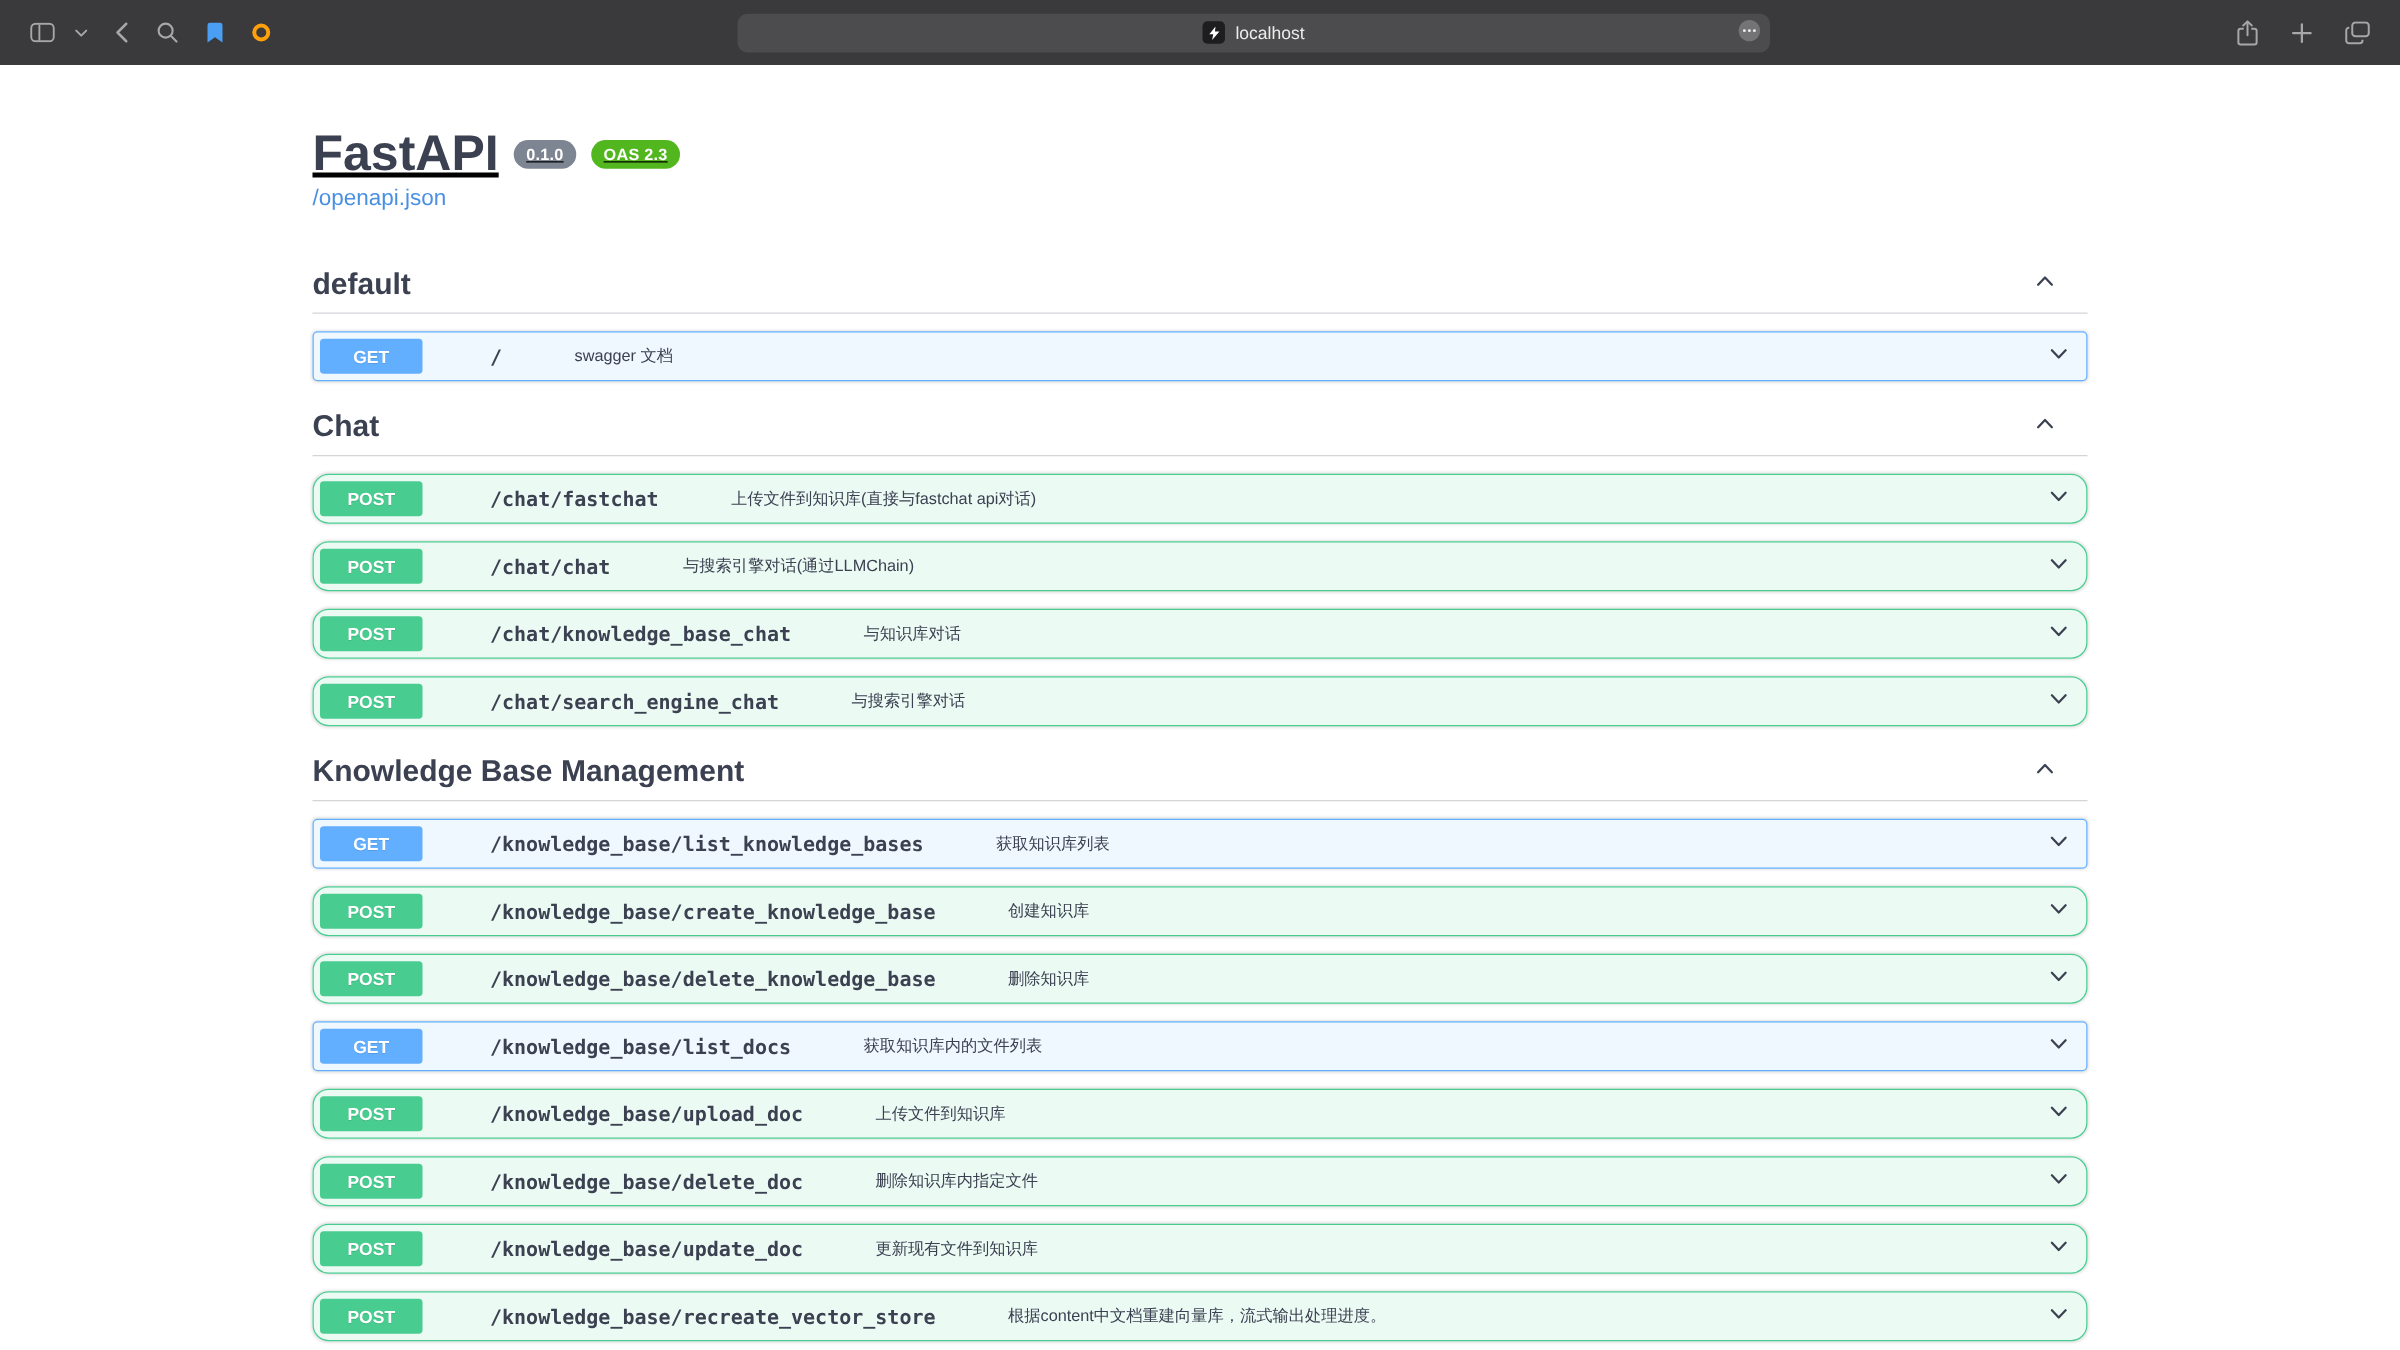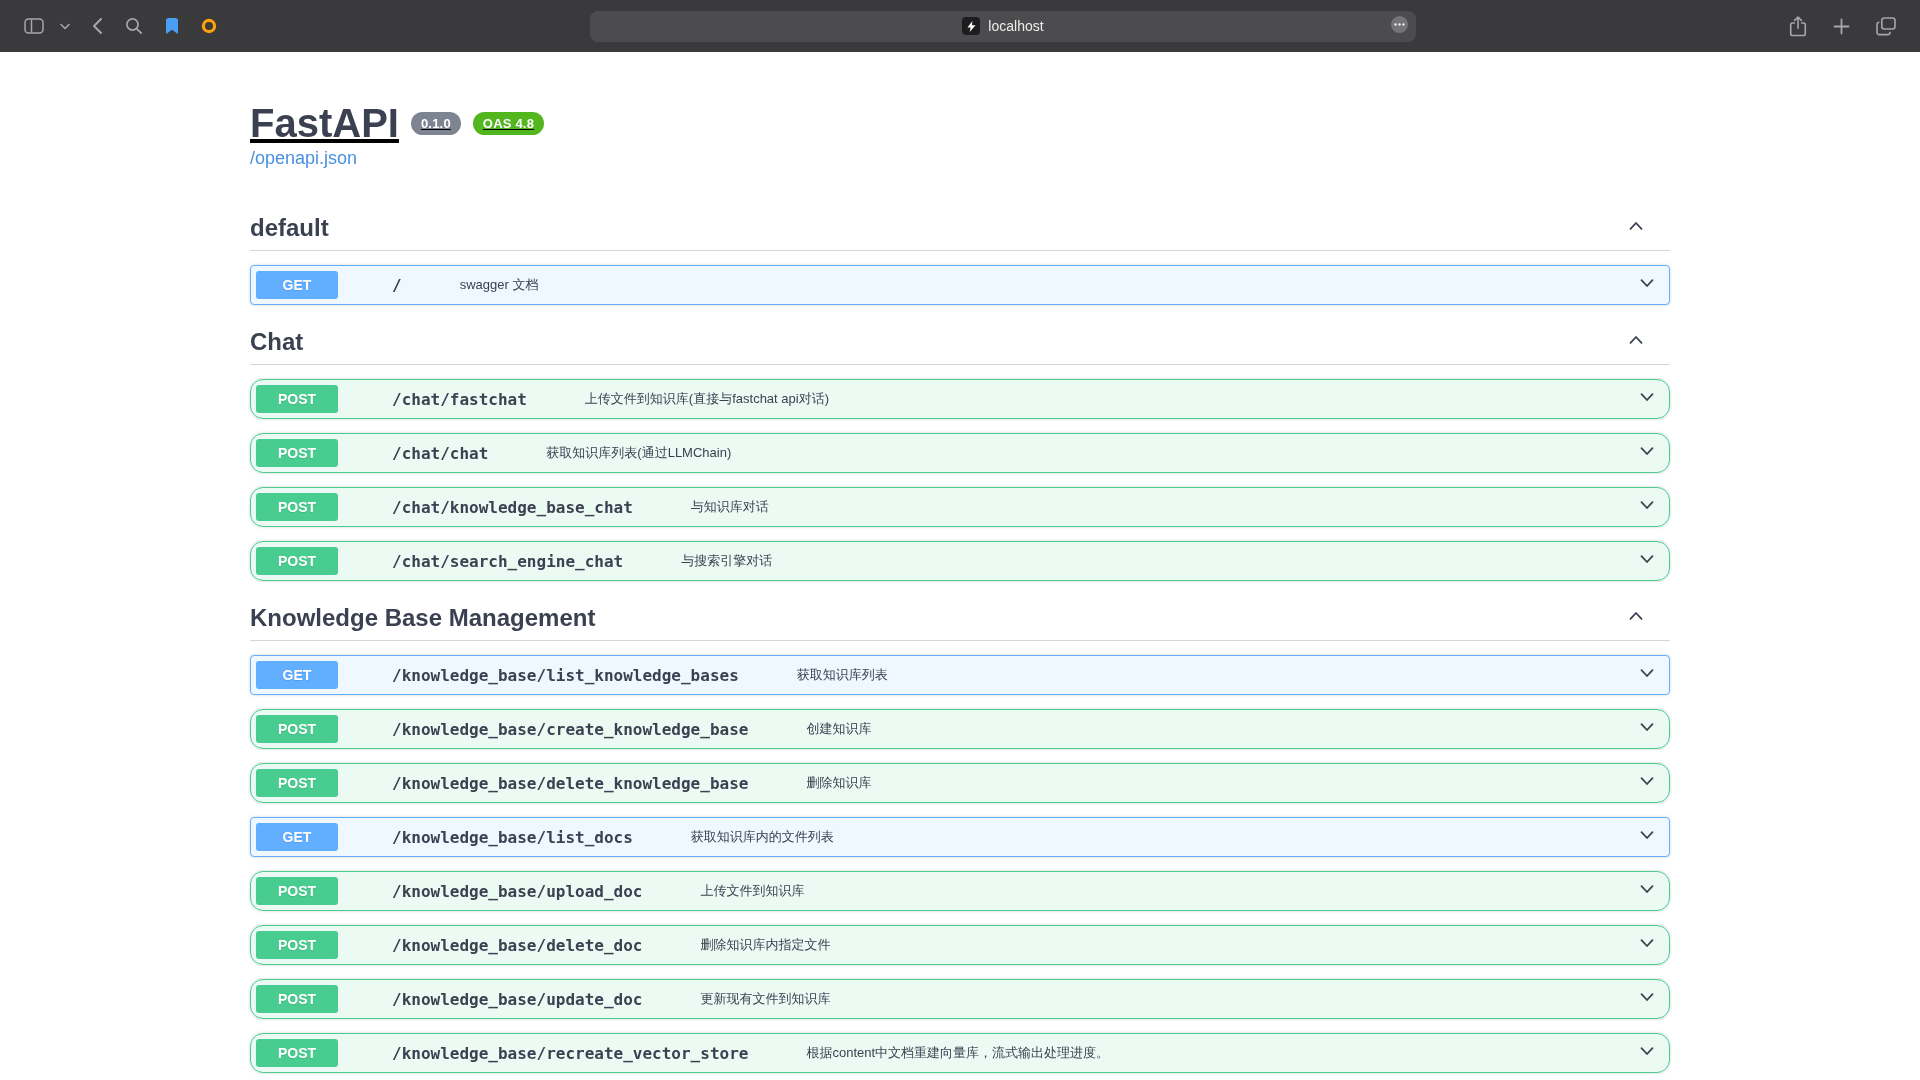--- a/index.html
+++ b/index.html
@@ -283,21 +283,21 @@
     </button>
   </div>
 </div>
 
 <div class="page">
   <div class="wrapper">
     <div class="info">
       <h2 class="api-title">
         <span>FastAPI</span>
         <span class="pill version">0.1.0</span>
-        <span class="pill oas">OAS 4.8</span>
+        <span class="pill oas">OAS 2.3</span>
       </h2>
       <a class="spec-link">/openapi.json</a>
     </div>
     <div id="sections">
   <div class="tag-section">
     <div class="tag-header">
       <span class="tag-title">default</span>
       <span class="arrow">
         <svg width="20" height="20" viewBox="0 0 20 20">
                 <polyline points="4.5,12.8 10,7 15.5,12.8" fill="none" stroke="currentColor" stroke-width="1.8" stroke-linecap="round" stroke-linejoin="round"></polyline>
@@ -335,21 +335,21 @@
     <span class="arrow">
       <svg width="20" height="20" viewBox="0 0 20 20">
                   <polyline points="4.5,7.2 10,13 15.5,7.2" fill="none" stroke="currentColor" stroke-width="1.8" stroke-linecap="round" stroke-linejoin="round"></polyline>
                 </svg>
     </span>
   </div>
 
   <div class="opblock post">
     <span class="method">POST</span>
     <span class="path">/chat/chat</span>
-    <span class="desc">获取知识库列表(通过LLMChain)</span>
+    <span class="desc">与搜索引擎对话(通过LLMChain)</span>
     <span class="arrow">
       <svg width="20" height="20" viewBox="0 0 20 20">
                   <polyline points="4.5,7.2 10,13 15.5,7.2" fill="none" stroke="currentColor" stroke-width="1.8" stroke-linecap="round" stroke-linejoin="round"></polyline>
                 </svg>
     </span>
   </div>
 
   <div class="opblock post">
     <span class="method">POST</span>
     <span class="path">/chat/knowledge_base_chat</span>

